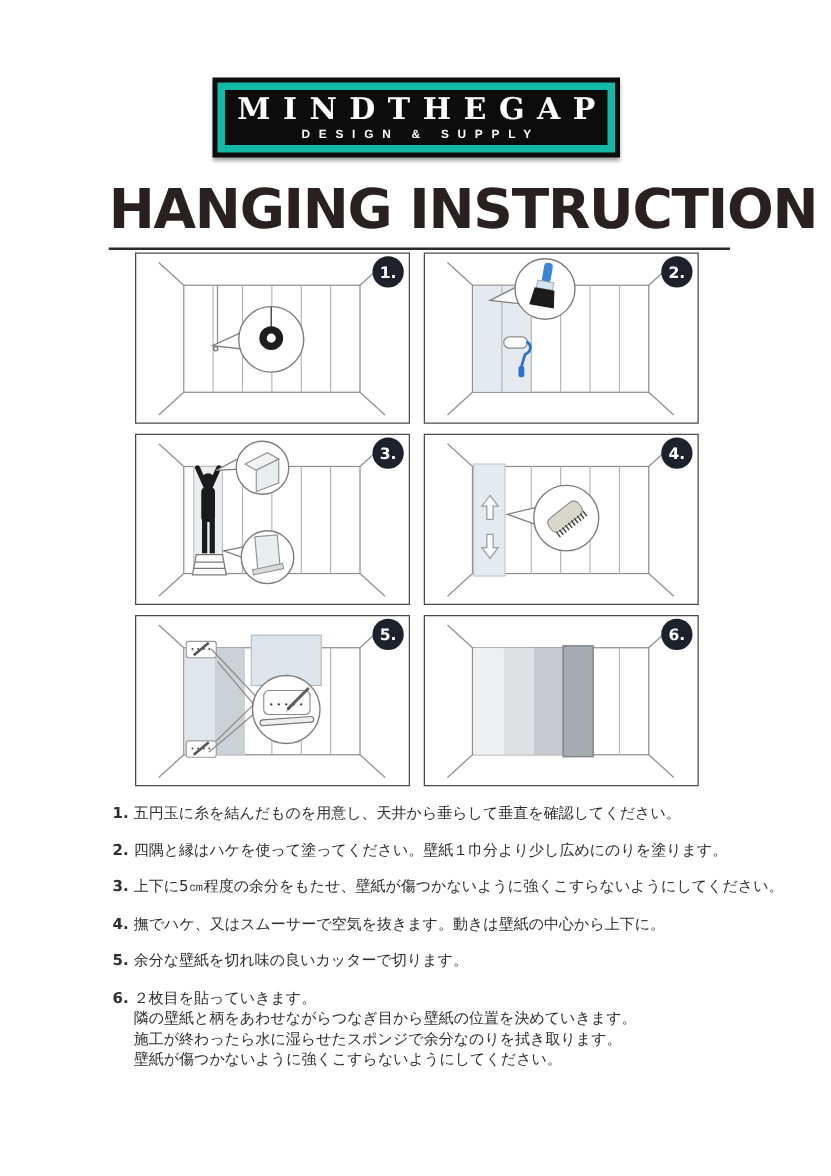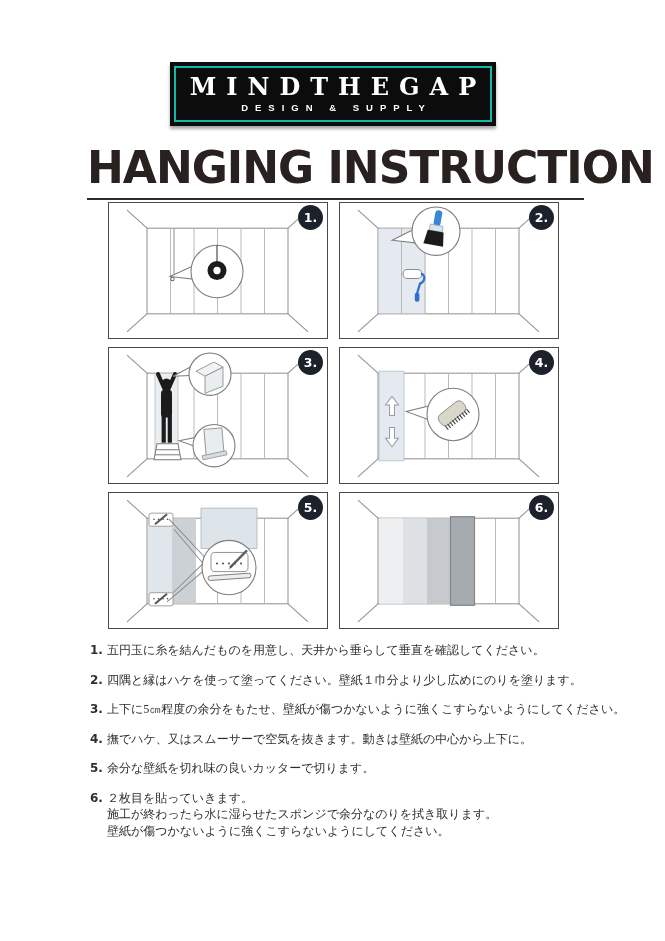--- a/index.html
+++ b/index.html
@@ -7,21 +7,21 @@
     width:665px;height:941px;position:relative;background:#ffffff;
     font-family:"DejaVu Sans",sans-serif;overflow:hidden;
   }
   
   .logo{
     position:absolute;left:170px;top:62px;width:326px;height:64px;
     background:#0c0c0c;box-shadow:0 3px 3px rgba(0,0,0,0.35);
     box-sizing:border-box;padding:4px;
   }
   .logo-inner{
-    width:100%;height:100%;box-sizing:border-box;border:2px solid #14b8a6;
+    width:100%;height:100%;box-sizing:border-box;border:6px solid #14b8a6;
     display:flex;flex-direction:column;align-items:center;justify-content:center;
   }
   .logo-brand{
     color:#ffffff;font-family:"DejaVu Serif","Liberation Serif",serif;
     font-weight:bold;font-size:24px;letter-spacing:10px;text-indent:10px;line-height:1;
   }
   .logo-tagline{
     color:#ffffff;font-family:Liberation Sans, sans-serif;
     font-weight:bold;font-size:9.5px;letter-spacing:7px;text-indent:7px;margin-top:4px;line-height:1;
   }
@@ -48,21 +48,21 @@
     background:#1c212b;color:#ffffff;font-size:12.5px;font-weight:bold;
     display:flex;align-items:center;justify-content:center;
   }
   
   .instructions{
     position:absolute;left:90px;top:642px;width:560px;
     color:#2e2e2e;font-size:12px;line-height:16.5px;
   }
   .item{display:flex;margin-bottom:13px;}
   .num{font-weight:bold;width:17px;flex:none;}
-  .lines{flex:1;font-family:Liberation Serif, serif;}
+  .lines{flex:1;}
 </style>
 </head>
 <body>
 
 <div class="logo">
   <div class="logo-inner">
     <div class="logo-brand">MINDTHEGAP</div>
     <div class="logo-tagline">DESIGN &amp; SUPPLY</div>
   </div>
 </div>
@@ -340,17 +340,18 @@
   <div class="item">
     <div class="num">5.</div>
     <div class="lines">
       <div>余分な壁紙を切れ味の良いカッターで切ります。</div>
     </div>
   </div>
   <div class="item">
     <div class="num">6.</div>
     <div class="lines">
       <div>２枚目を貼っていきます。</div>
+      <div>隣の壁紙と柄をあわせながらつなぎ目から壁紙の位置を決めていきます。</div>
       <div>施工が終わったら水に湿らせたスポンジで余分なのりを拭き取ります。</div>
       <div>壁紙が傷つかないように強くこすらないようにしてください。</div>
     </div>
   </div>
 </div>
 
 </body></html>

